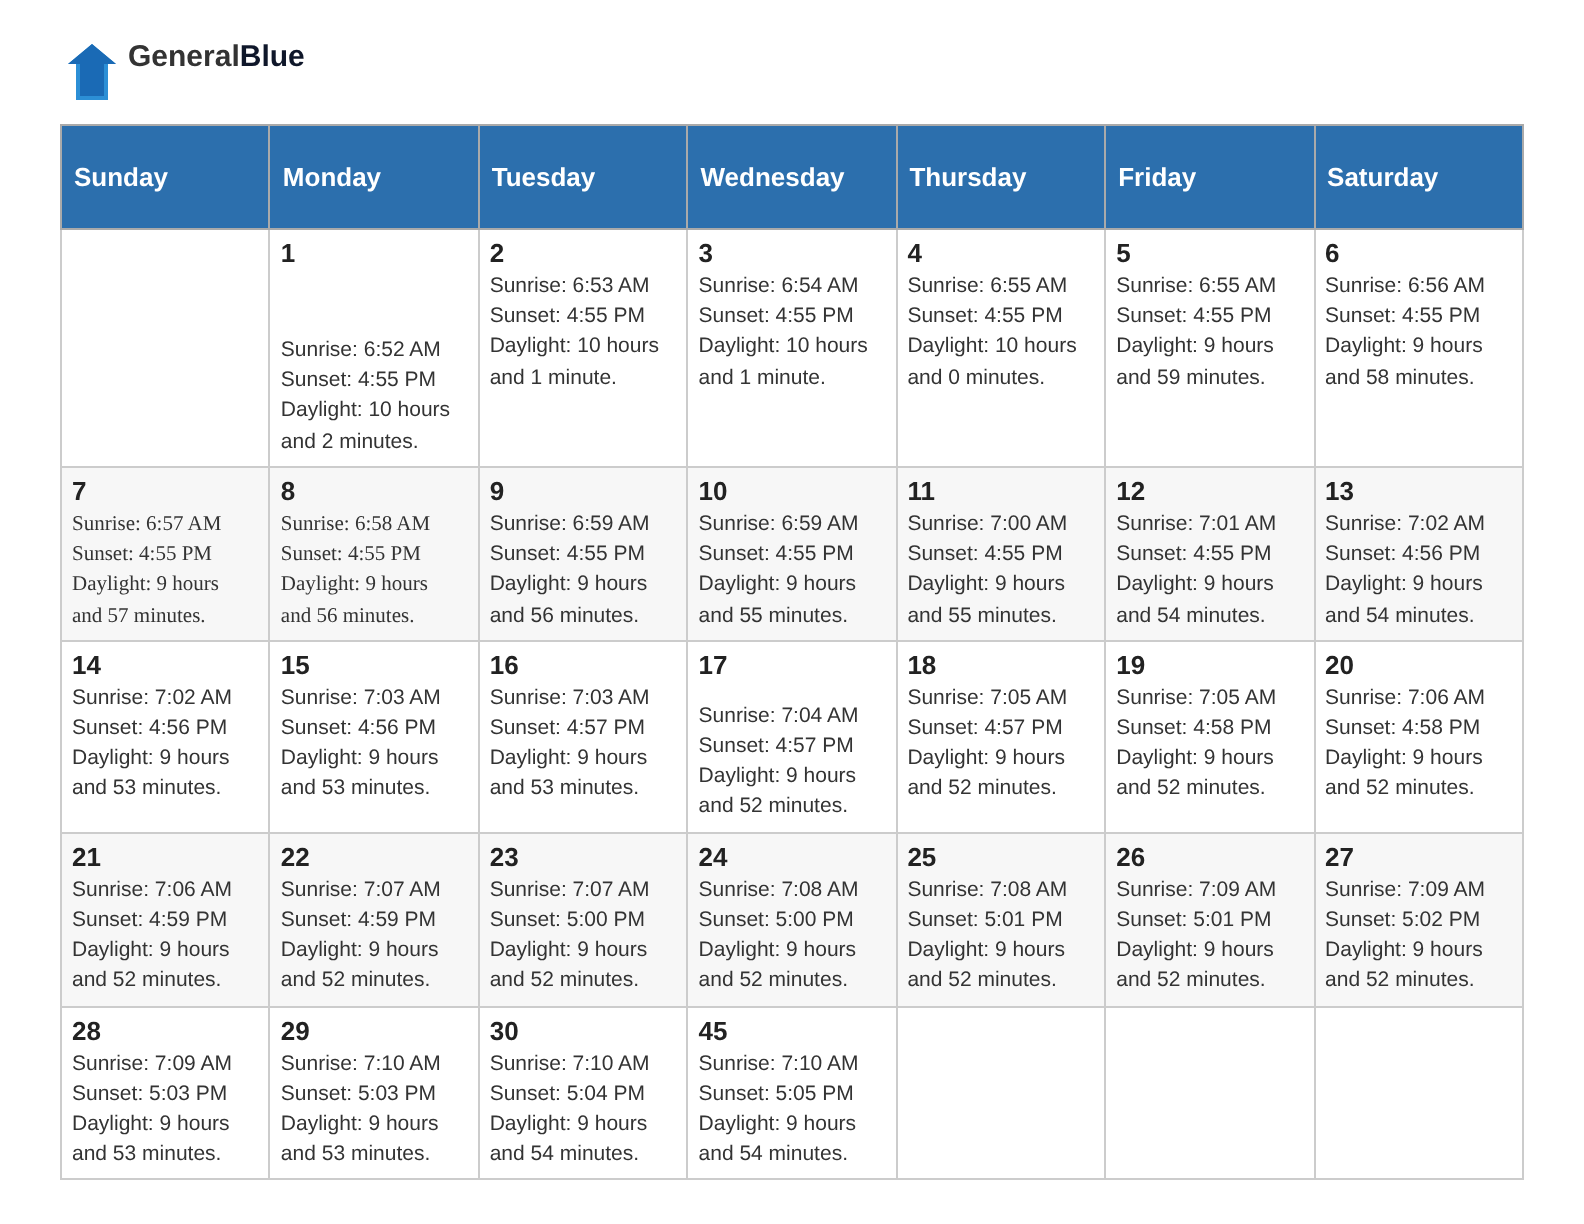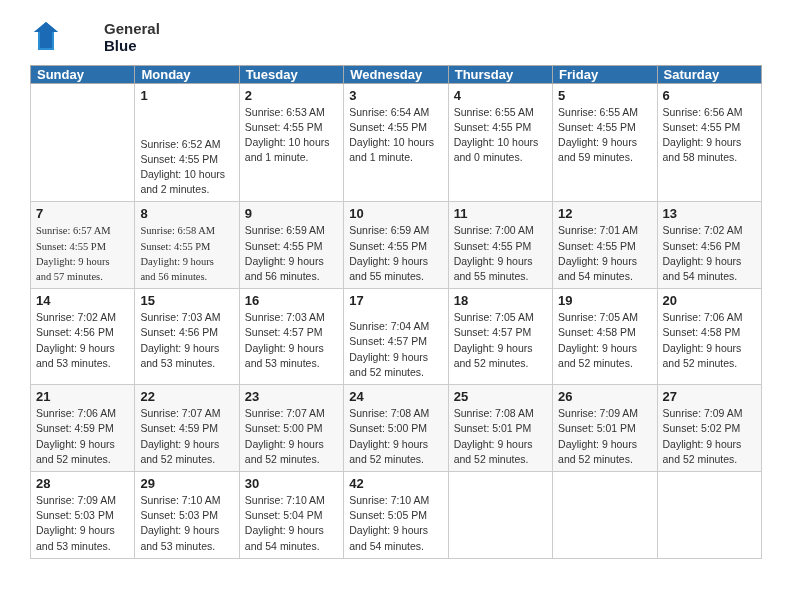--- a/index.html
+++ b/index.html
@@ -38,21 +38,21 @@
     table {
       width: 100%;
       border-collapse: collapse;
       font-size: 11px;
     }
     thead tr th {
       background-color: #2c6fad;
       color: #fff;
       font-weight: bold;
       font-size: 13px;
-      padding: 1px 6px;
+      padding: 18px 6px;
       text-align: left;
       border: 1px solid #aaa;
     }
     tbody tr td {
       border: 1px solid #ccc;
       vertical-align: top;
       padding: 4px 5px;
       width: 14.28%;
       min-height: 80px;
       background: #fff;
@@ -80,21 +80,21 @@
 <body>
 
 <div class="header">
   <div class="logo">
   <div style="display:flex;align-items:flex-start;gap:2px;">
     <svg width="32" height="32" viewBox="0 0 32 32">
       <rect x="0" y="0" width="32" height="32" fill="none"></rect>
       <polygon points="16,2 28,12 24,12 24,30 8,30 8,12 4,12" fill="#2c8fd6"></polygon>
       <polygon points="16,2 28,12 22,12 22,28 10,28 10,12 4,12" fill="#1a6ab5"></polygon>
     </svg>
-    <div style="display:flex;flex-direction:column;line-height:1.15;margin-left:40px;">
+    <div style="display:flex;flex-direction:row;line-height:1.15;">
       <span style="font-size:15px;font-weight:bold;color:#333;">General</span>
       <span style="font-size:15px;font-weight:bold;color:#0f172a;">Blue</span>
     </div>
   </div>
 </div>
   <div class="title-block">
     <div class="month-title"></div>
     <div class="location-title"></div>
   </div>
 </div>
@@ -326,21 +326,21 @@
 and 53 minutes.</div>
         </td>
         <td>
           <span class="day-num">30</span>
           <div class="day-info" style="white-space: pre-line;">Sunrise: 7:10 AM
 Sunset: 5:04 PM
 Daylight: 9 hours
 and 54 minutes.</div>
         </td>
         <td>
-          <span class="day-num">42</span>
+          <span class="day-num">45</span>
           <div class="day-info" style="white-space: pre-line;">Sunrise: 7:10 AM
 Sunset: 5:05 PM
 Daylight: 9 hours
 and 54 minutes.</div>
         </td>
         <td class="empty-cell"></td>
         <td class="empty-cell"></td>
         <td class="empty-cell"></td>
       </tr>
     </tbody>

